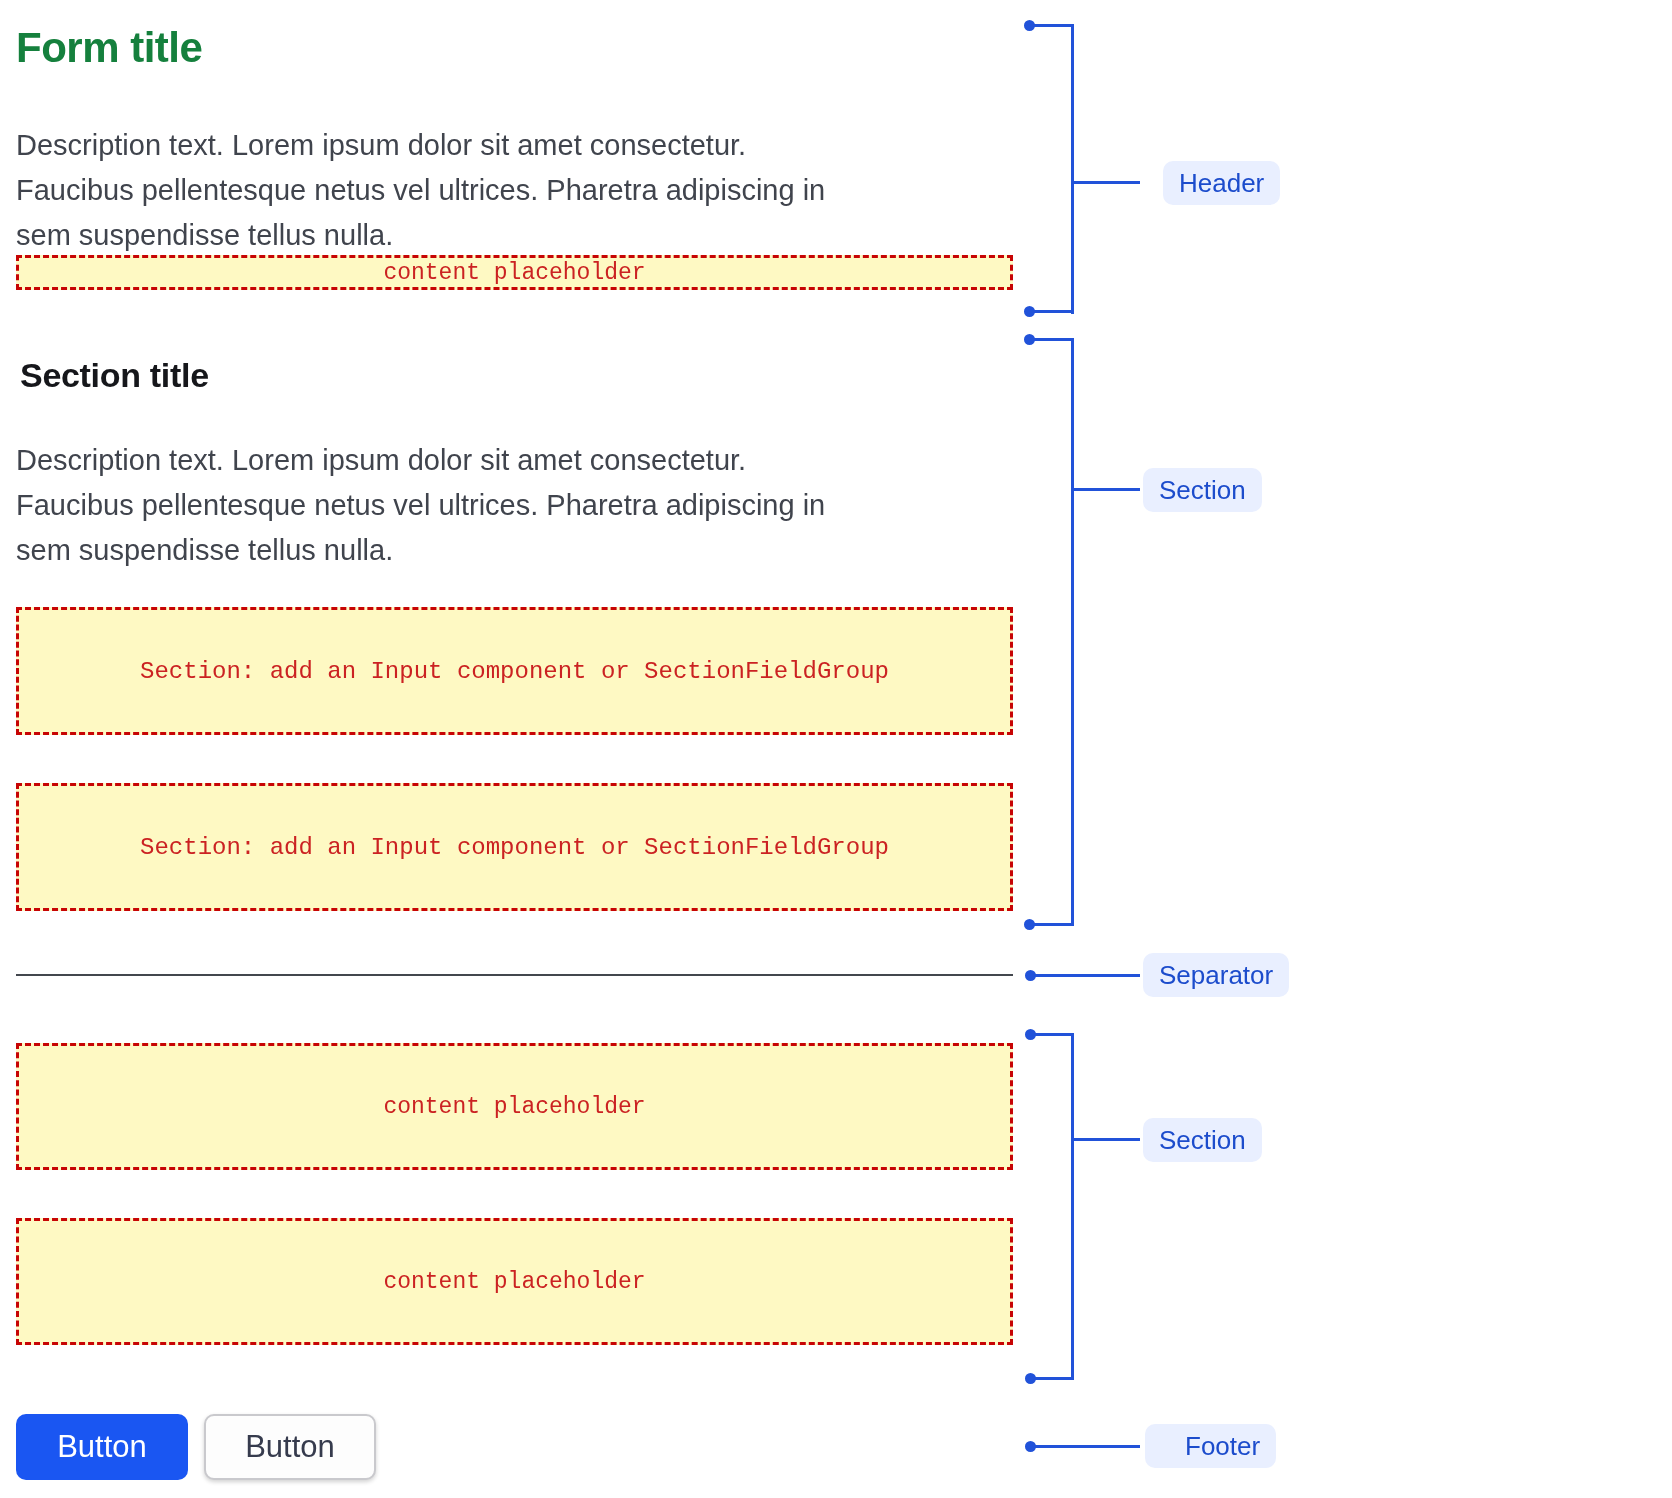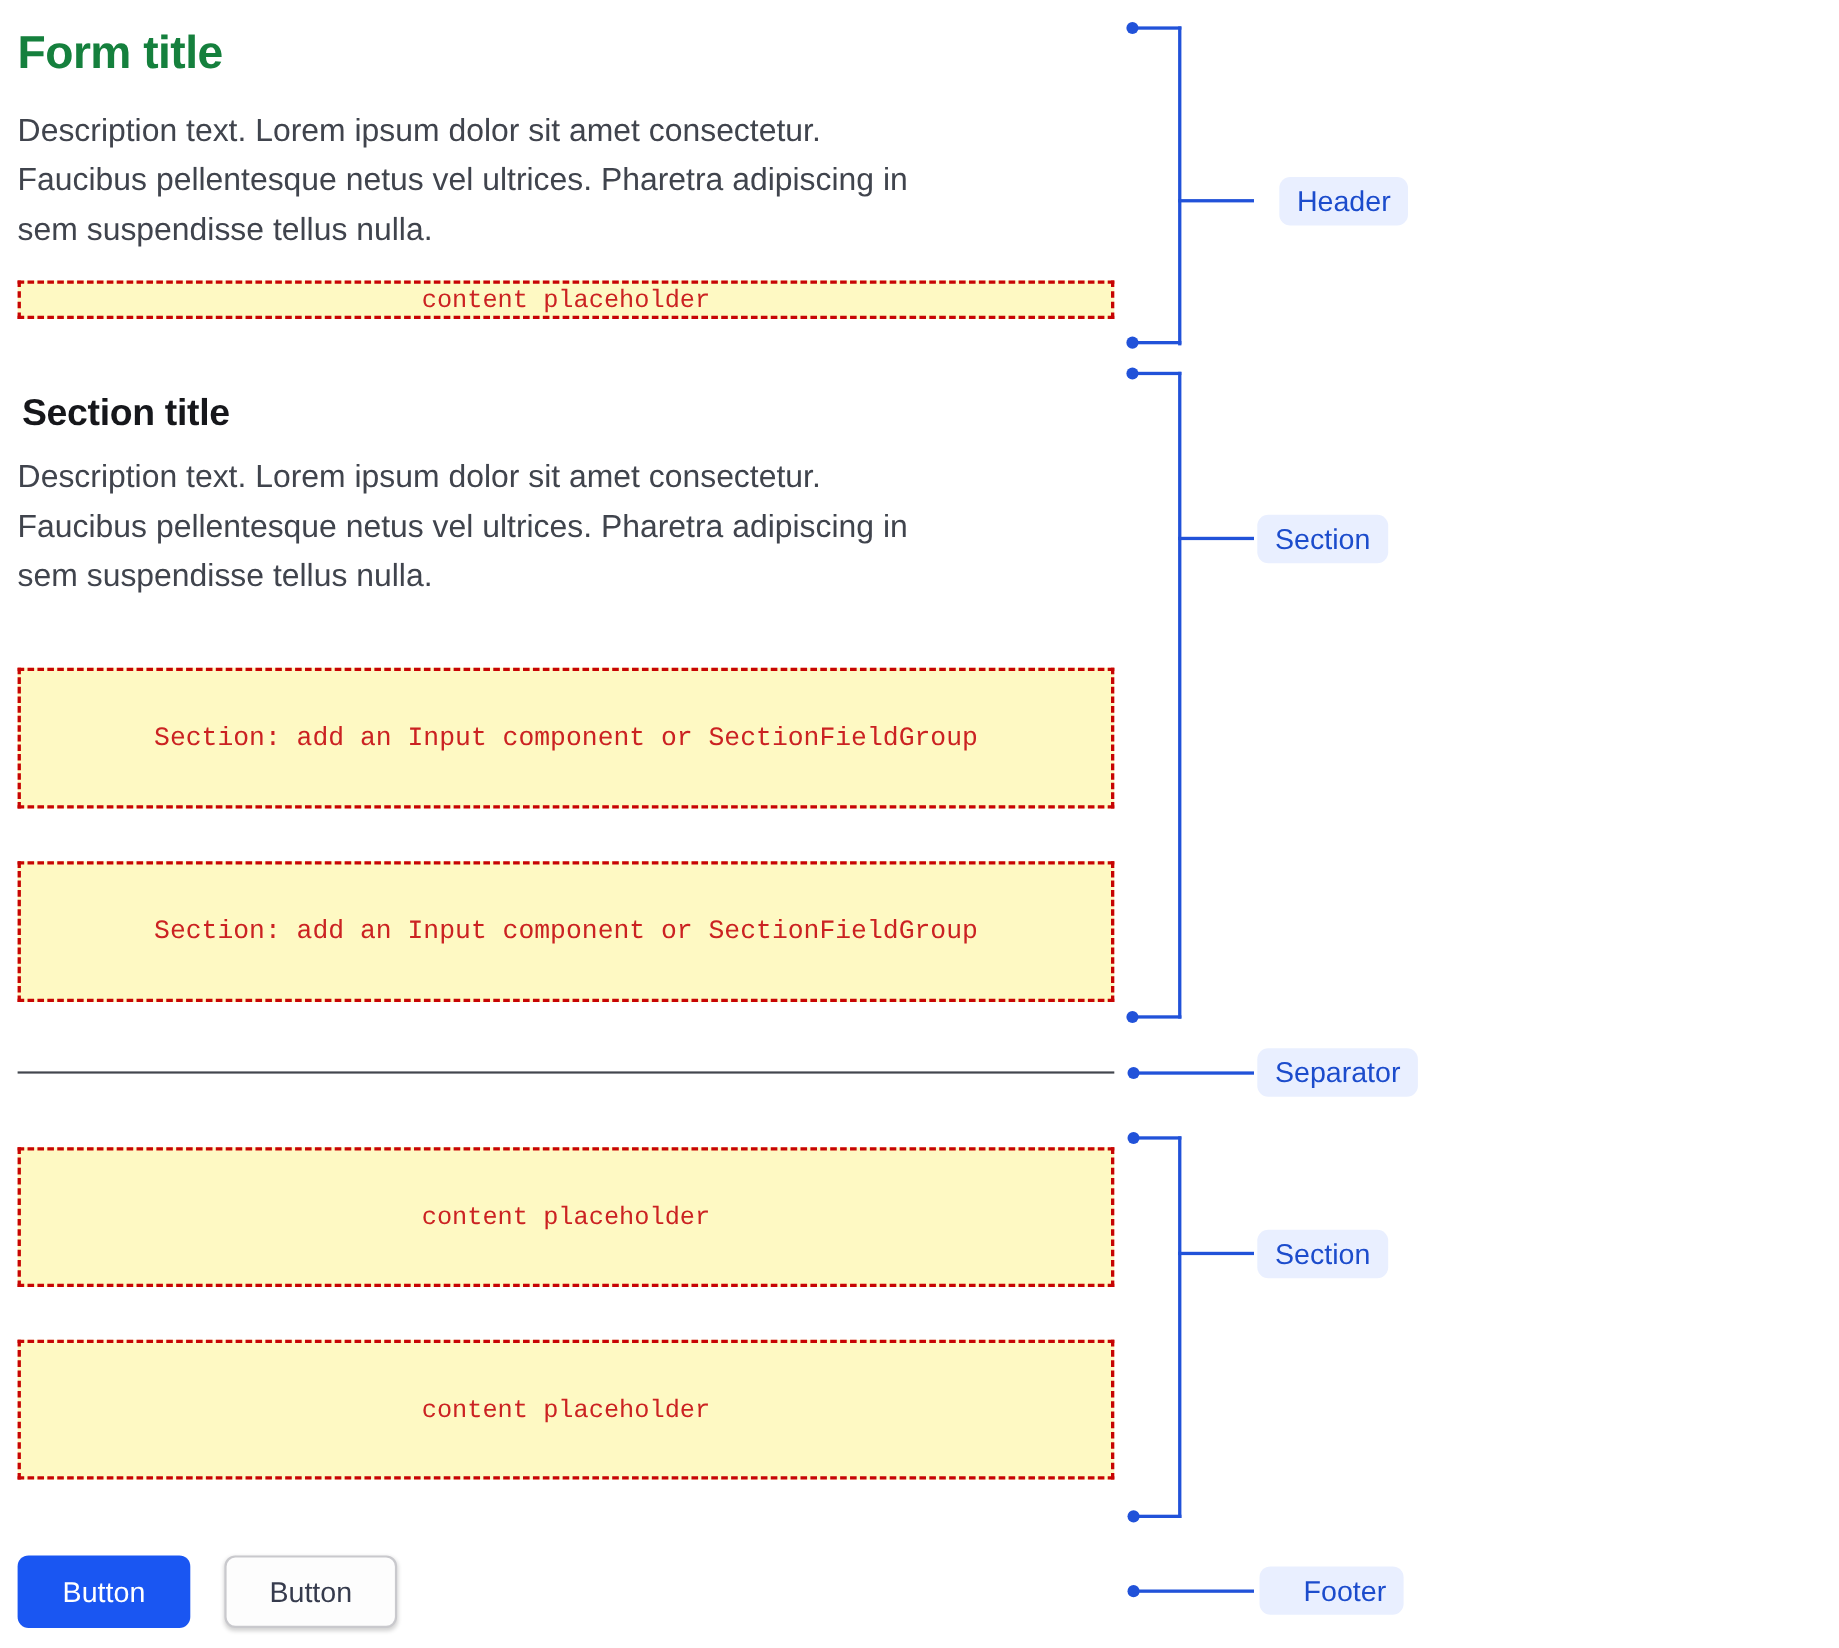--- a/index.html
+++ b/index.html
@@ -18,44 +18,45 @@
   }
   .section-title{
     position:absolute;left:16px;top:350px;
     font-size:34px;line-height:42px;font-weight:600;
     letter-spacing:-0.3px;color:#16171b;margin:4px;
   }
   .desc{
     position:absolute;left:16px;
     font-size:29px;line-height:45px;font-weight:400;
     color:#40444d;
+    margin-top:26px;
   }
   .desc-1{top:97px;}
   .desc-2{top:412px;}
   .ph-box{
     position:absolute;left:16px;width:997px;box-sizing:border-box;
     background:#fef9c3;border:3px dashed #c70404;
     display:flex;align-items:center;justify-content:center;
     font-family:"Liberation Mono","DejaVu Sans Mono",monospace;
     font-size:23px;font-weight:500;color:#cb2222;
   }
   .ph-small{top:255px;height:35px;}
   .ph-a{top:607px;height:128px;font-size:24px;}
   .ph-b{top:783px;height:128px;font-size:24px;}
   .ph-c{top:1043px;height:127px;}
   .ph-d{top:1218px;height:127px;}
   .separator{
     position:absolute;left:16px;top:974px;width:997px;height:2px;
     background:#43474e;
   }
   .btn{
-    position:absolute;top:1414px;width:157px;height:66px;
+    position:absolute;top:1414px;width:172px;height:66px;
     box-sizing:border-box;border-radius:10px;
     display:flex;align-items:center;justify-content:center;
-    font-size:26px;cursor:pointer;
+    font-size:31px;cursor:pointer;
   }
   .btn-primary{
     left:16px;background:#1a56f2;color:#ffffff;border:none;
   }
   .btn-secondary{
     left:204px;background:#fdfdfd;color:#363b4d;
     border:2px solid #c9c9cd;
     box-shadow:0 2px 4px rgba(0,0,0,0.18);
   }
   

